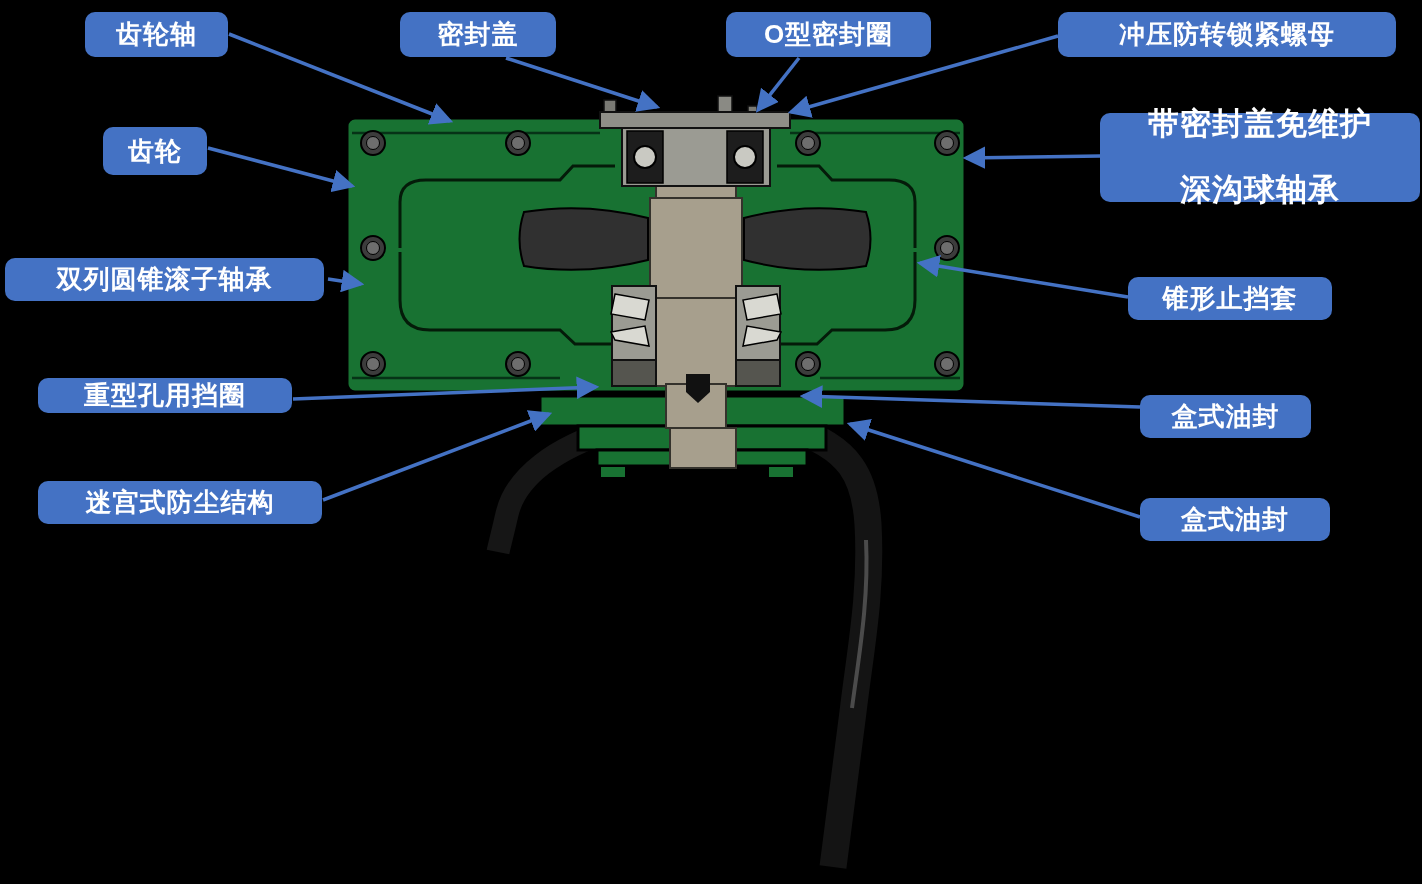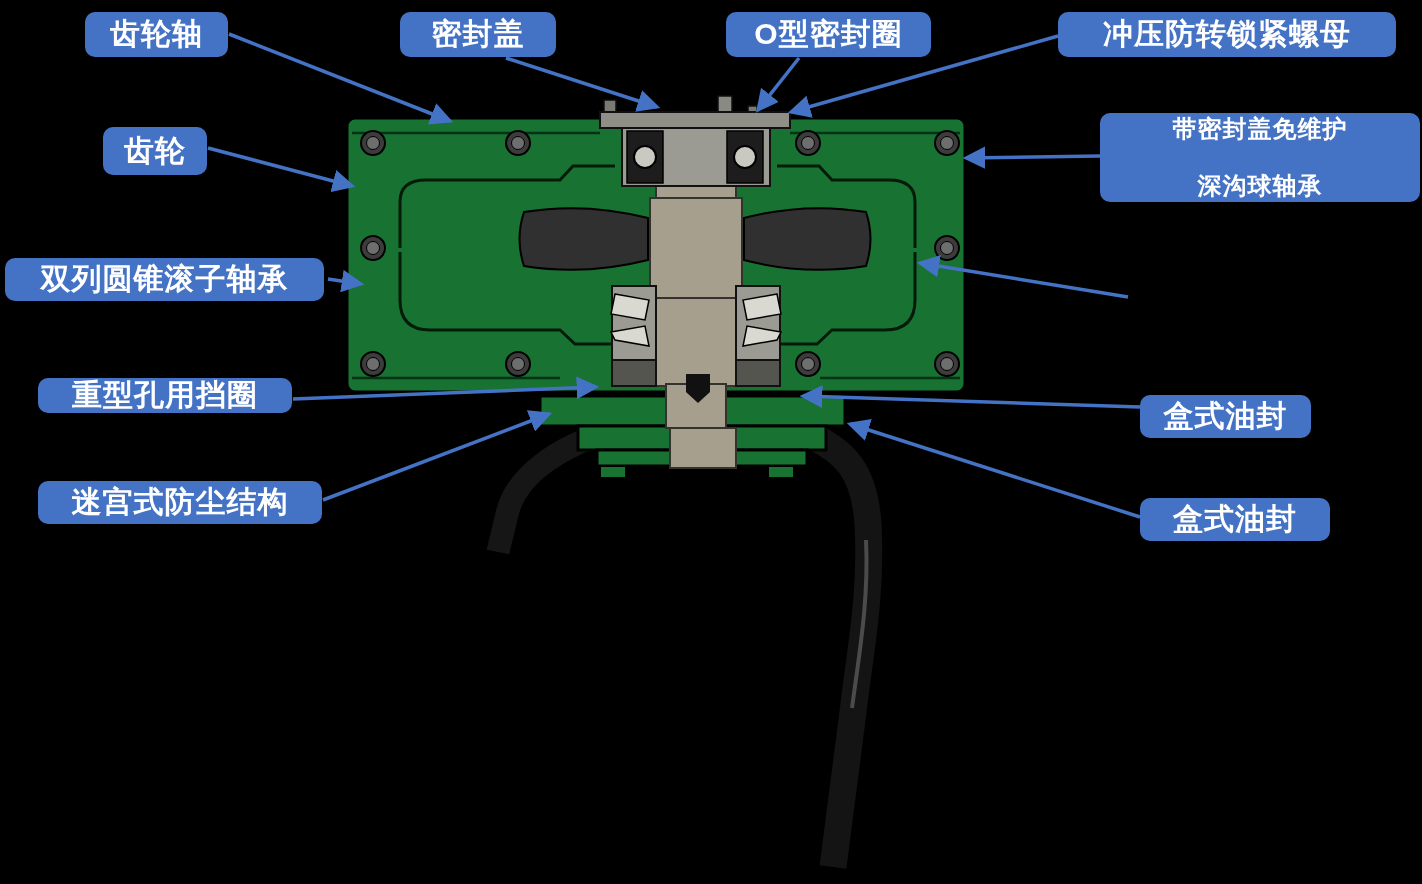--- a/index.html
+++ b/index.html
@@ -17,27 +17,27 @@
     font-family:"Liberation Sans","DejaVu Sans",sans-serif;
   }
   #art{position:absolute;left:0;top:0;width:1422px;height:884px;}
   .label{
     position:absolute;
     background:var(--label-bg);
     color:var(--label-text);
     display:flex;align-items:center;justify-content:center;
     border-radius:10px;
     font-weight:bold;
-    font-size:30px;
+    font-size:26px;
     letter-spacing:1px;
     box-sizing:border-box;
     z-index:5;
     white-space:nowrap;
   }
-  .label.two-line{flex-direction:column;line-height:1.32;font-size:24px;gap:25px;}
+  .label.two-line{flex-direction:column;line-height:1.32;font-size:31px;gap:25px;}
 </style>
 </head>
 <body>
 
 <div id="stage">
 
   <svg id="art" viewBox="0 0 1422 884" xmlns="http://www.w3.org/2000/svg">
     <defs>
       <marker id="arrow" viewBox="0 0 10 10" refX="8.5" refY="5" markerWidth="6.5" markerHeight="6.5" orient="auto-start-reverse">
         <path d="M0,0 L10,5 L0,10 z" fill="#4472C4"></path>
@@ -179,18 +179,19 @@
   <div class="label" style="left:85px;  top:12px;  width:143px; height:45px;">齿轮轴</div>
   <div class="label" style="left:400px; top:12px;  width:156px; height:45px;">密封盖</div>
   <div class="label" style="left:710px; top:12px;  width:205px; height:45px;margin-left:16px;">O型密封圈</div>
   <div class="label" style="left:1058px;top:12px;  width:338px; height:45px;">冲压防转锁紧螺母</div>
   <div class="label" style="left:103px; top:127px; width:104px; height:48px;">齿轮</div>
   <div class="label two-line" style="left:1100px;top:113px; width:320px; height:89px;">
     <span>带密封盖免维护</span>
     <span>深沟球轴承</span>
   </div>
   <div class="label" style="left:5px;   top:258px; width:319px; height:43px;">双列圆锥滚子轴承</div>
+  <div class="label" style="left:1128px;top:277px; width:204px; height:43px;">锥形止挡套</div>
   <div class="label" style="left:38px;  top:378px; width:254px; height:35px;">重型孔用挡圈</div>
   <div class="label" style="left:1140px;top:395px; width:171px; height:43px;">盒式油封</div>
   <div class="label" style="left:38px;  top:481px; width:284px; height:43px;">迷宫式防尘结构</div>
   <div class="label" style="left:1140px;top:498px; width:190px; height:43px;">盒式油封</div>
 
 </div>
 
 </body></html>

